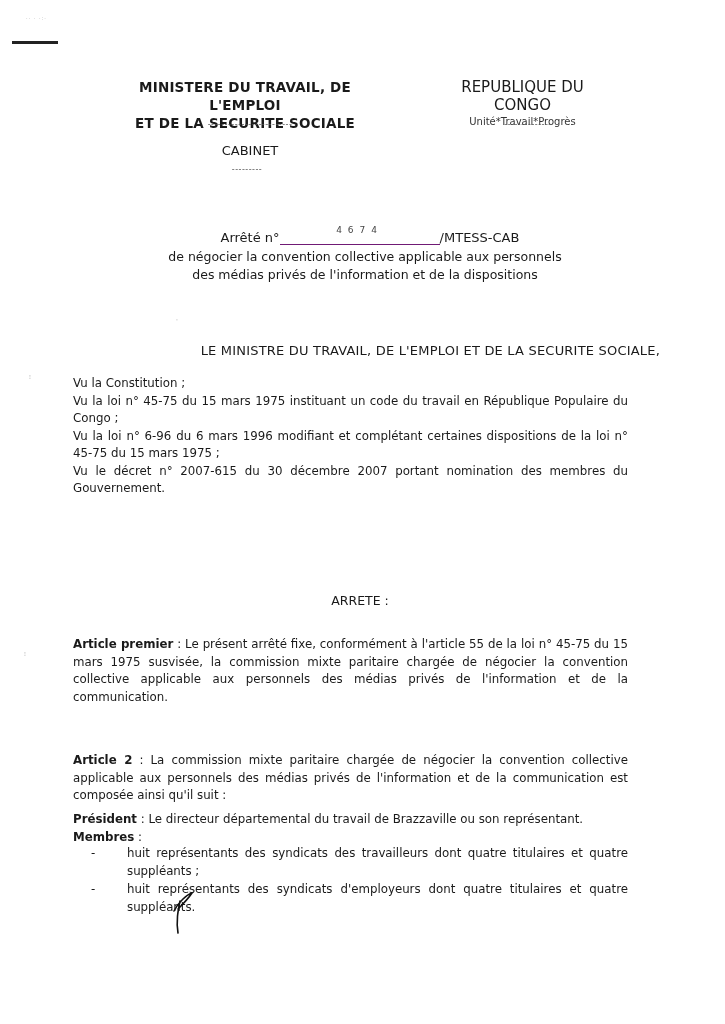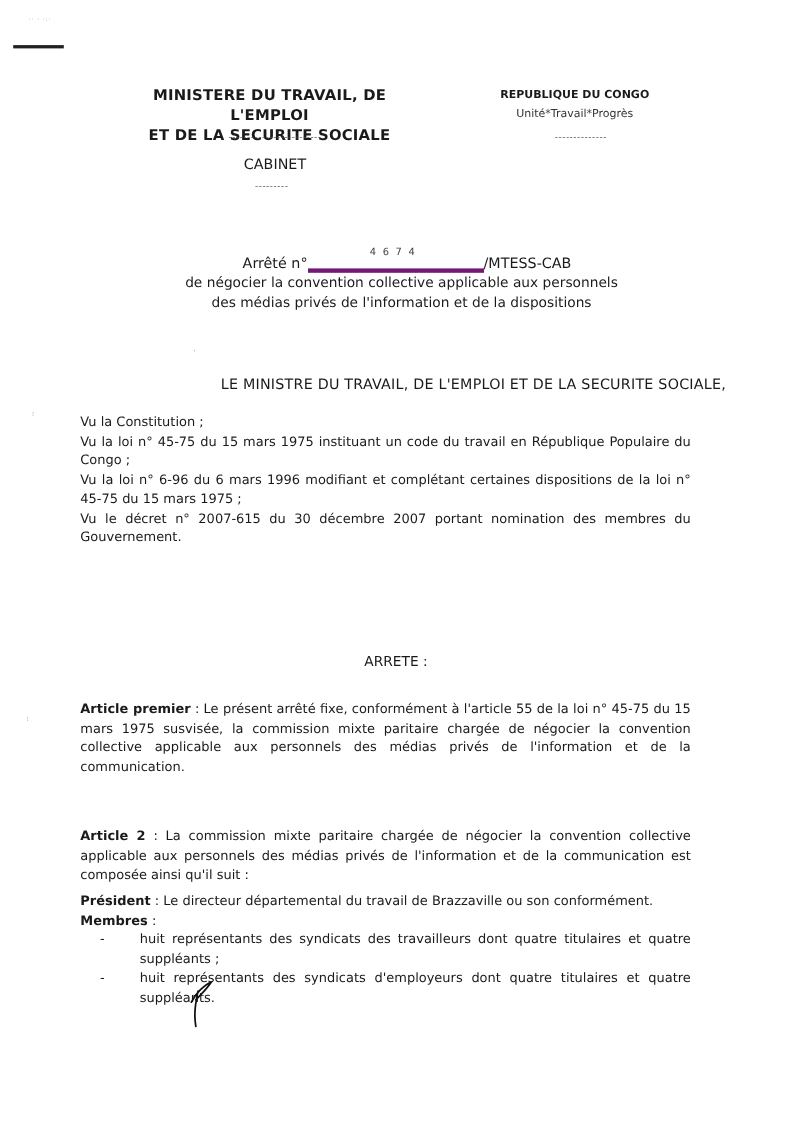--- a/index.html
+++ b/index.html
@@ -5,30 +5,30 @@
   html, body { margin: 0; padding: 0; background: #ffffff; }
   body {
     width: 725px; height: 1024px; position: relative; overflow: hidden;
     font-family: "DejaVu Sans", sans-serif; color: #1a1a1a;
   }
   .abs { position: absolute; }
   .scan-mark-top { left: 26px; top: 15px; font-size: 5px; color: #999; letter-spacing: 1px; }
   .scan-bar { left: 12px; top: 41px; width: 46px; height: 3px; background: #222; }
   .hdr-left { left: 105px; top: 78px; width: 280px; text-align: center; font-size: 13.5px; line-height: 18px; letter-spacing: 0.2px; font-weight: bold; }
   .hdr-right { left: 440px; top: 78px; width: 165px; text-align: center; }
-  .hdr-right .t1 { font-size: 10px; line-height: 18px; font-weight: bold; }
+  .hdr-right .t1 { font-size: 15px; line-height: 18px; }
   .hdr-right .t2 { font-size: 10px; line-height: 16px; color: #333; }
   .dash { color: #555; font-size: 8px; letter-spacing: 0.5px; line-height: 8px; }
   .dash-left { left: 175px; top: 121px; width: 150px; text-align: center; }
   .dash-right { left: 488px; top: 121px; width: 80px; text-align: center; }
   .cabinet { left: 205px; top: 143px; width: 90px; text-align: center; font-size: 13px; }
   .dash-cab { left: 222px; top: 166px; width: 50px; text-align: center; }
   .arrete-line { left: 170px; top: 230px; width: 400px; text-align: center; font-size: 13px; }
   .arrete-line .num-field {
-    display: inline-block; width: 160px; border-bottom: 4px solid #701a75; position: relative; height: 14px; vertical-align: bottom;
+    display: inline-block; width: 160px; border-bottom: 1px solid #701a75; position: relative; height: 14px; vertical-align: bottom;
   }
   .arrete-line .num-field span { position: absolute; left: 0; right: 0; top: -5px; text-align: center; font-size: 9px; letter-spacing: 6px; color: #444; }
   .title-block { left: 130px; top: 248px; width: 470px; text-align: center; font-size: 12.5px; line-height: 18px; }
   .stray-dot { left: 176px; top: 316px; font-size: 6px; color: #777; }
   .minister { left: 60px; top: 343px; width: 600px; text-align: right; font-size: 13px; letter-spacing: 0.2px; }
   .body-text { left: 73px; width: 555px; font-size: 11.8px; line-height: 17.5px; }
   .visas { top: 375px; }
   .visas p { margin: 0; text-align: justify; }
   .arrete-heading { left: 300px; top: 593px; width: 120px; text-align: center; font-size: 12.5px; }
   .art1 { top: 636px; text-align: justify; }
@@ -91,21 +91,21 @@
 
 <div class="abs body-text art1">
   <span class="art-label">Article premier</span><span> : </span><span>Le présent arrêté fixe, conformément à l'article 55 de la loi n° 45-75 du 15 mars 1975 susvisée, la commission mixte paritaire chargée de négocier la convention collective applicable aux personnels des médias privés de l'information et de la communication.</span>
 </div>
 
 <div class="abs body-text art2">
   <span class="art-label">Article 2</span><span> : </span><span>La commission mixte paritaire chargée de négocier la convention collective applicable aux personnels des médias privés de l'information et de la communication est composée ainsi qu'il suit :</span>
 </div>
 
 <div class="abs body-text president">
-  <span class="art-label">Président</span><span> : </span><span>Le directeur départemental du travail de Brazzaville ou son conformément.</span>
+  <span class="art-label">Président</span><span> : </span><span>Le directeur départemental du travail de Brazzaville ou son représentant.</span>
 </div>
 
 <div class="abs body-text membres">
   <span class="art-label">Membres</span><span> :</span>
 </div>
 
 <div class="abs members-list">
   <div class="member-item">
     <span class="bullet">-</span>
     <span class="txt">huit représentants des syndicats des travailleurs dont quatre titulaires et quatre suppléants ;</span>

